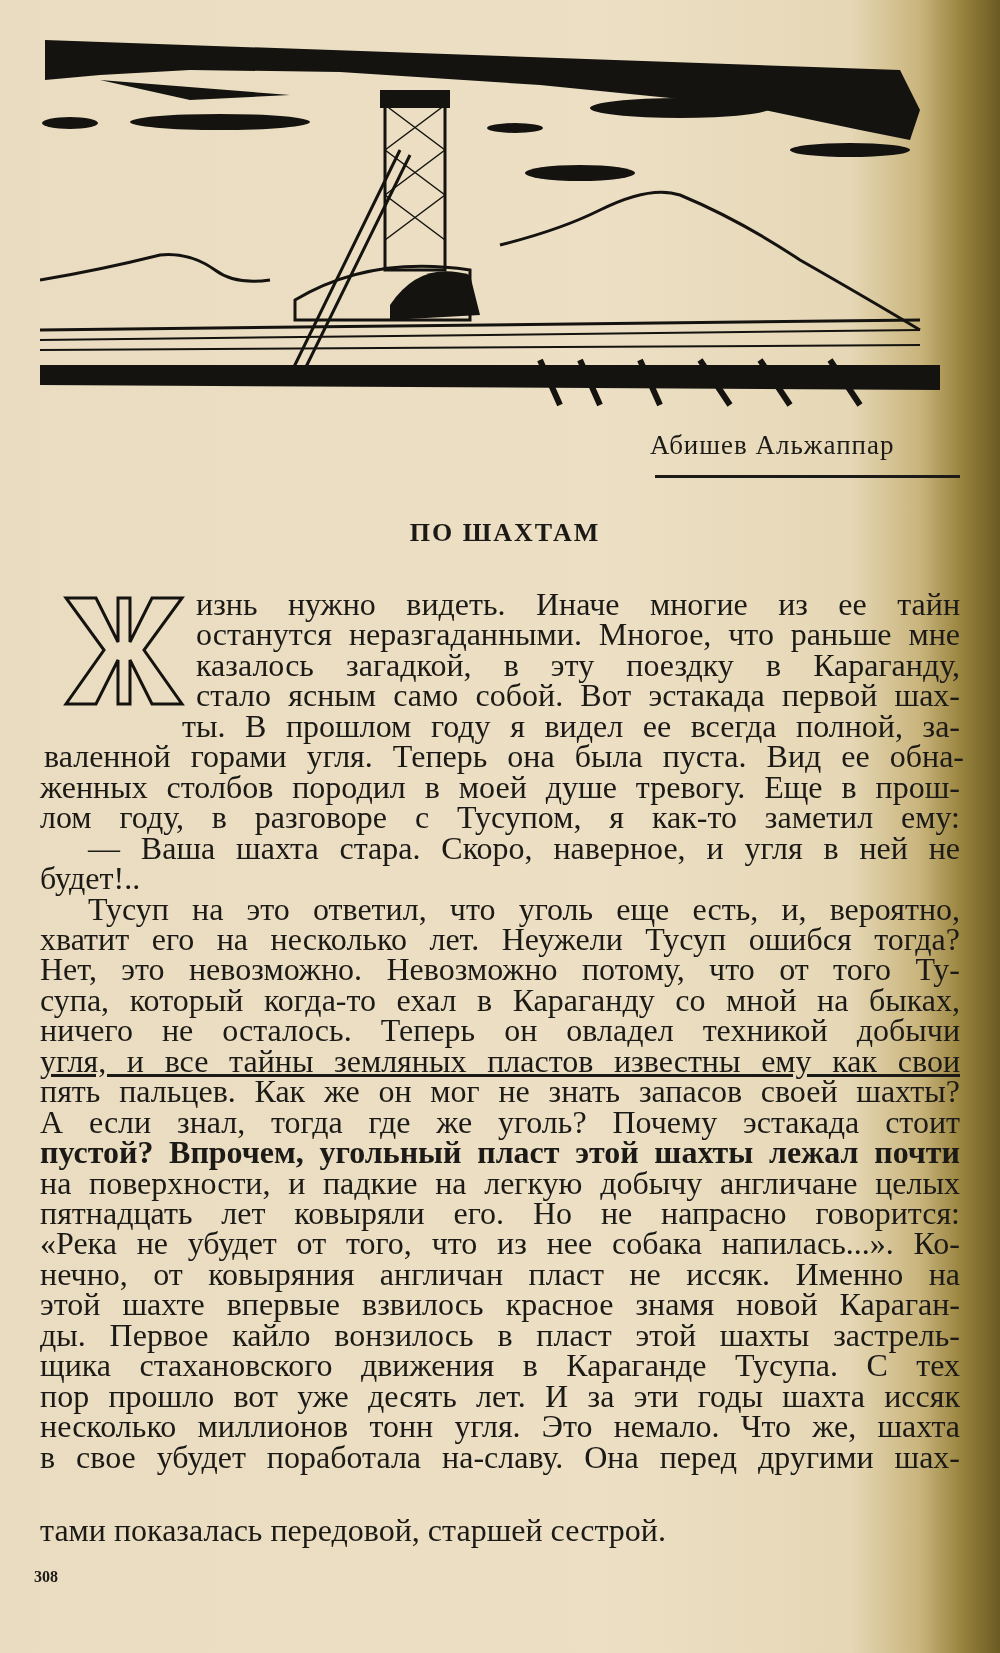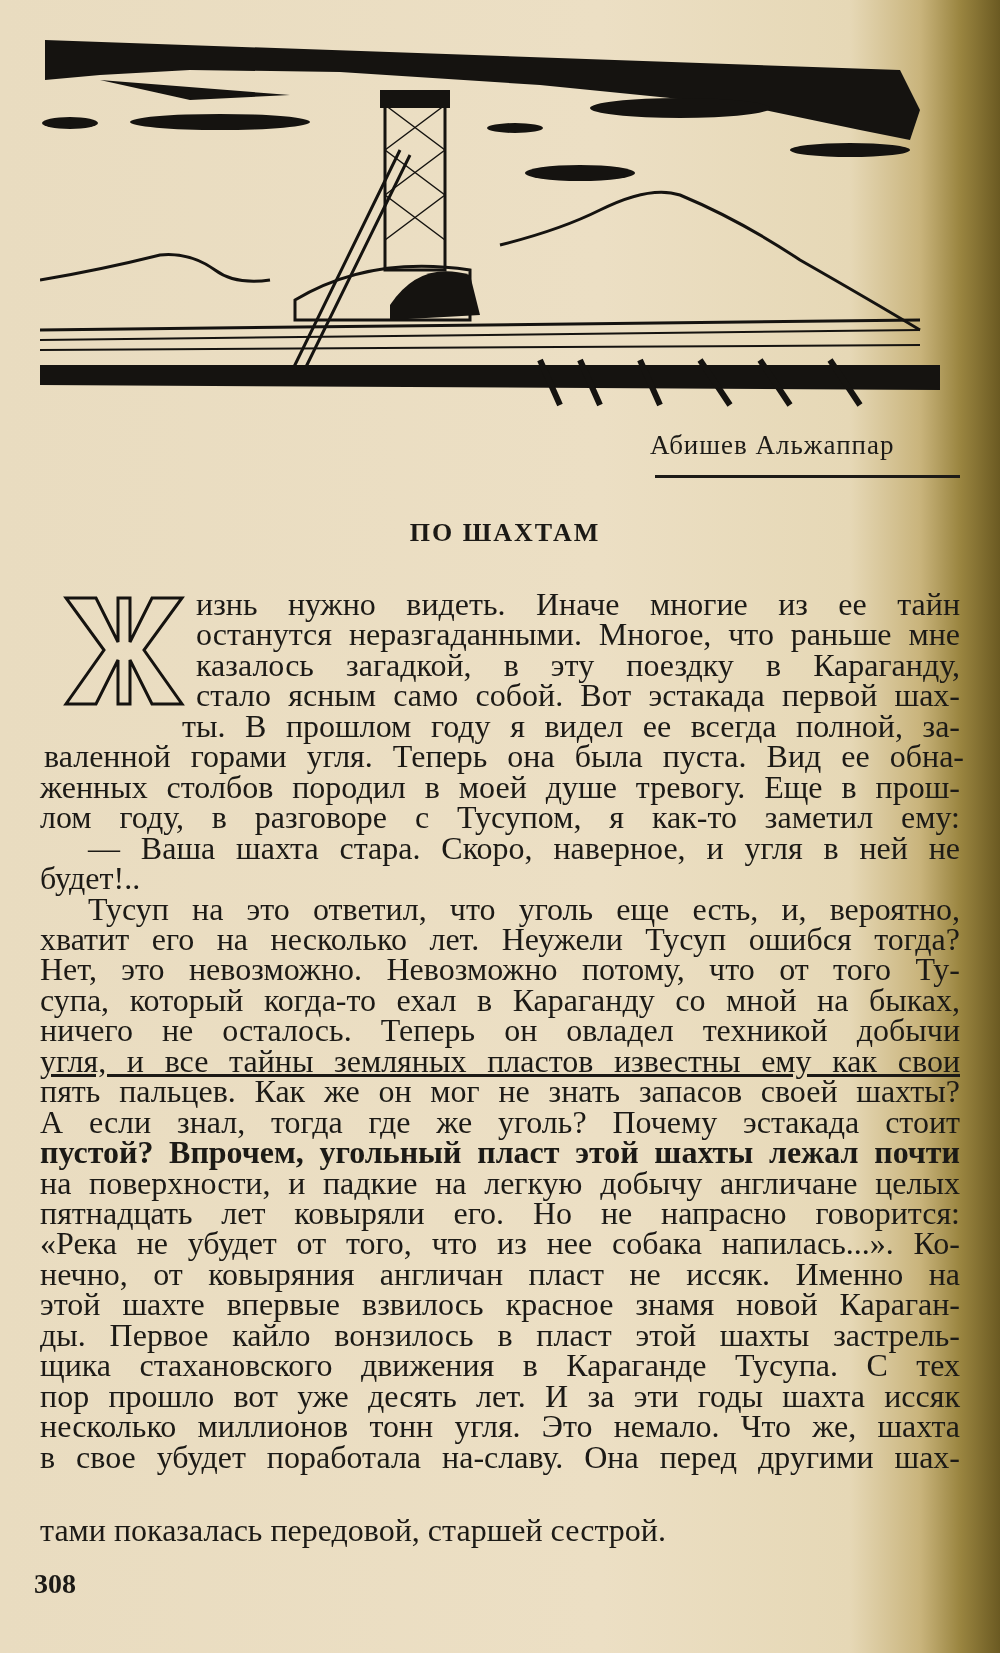--- a/index.html
+++ b/index.html
@@ -19,21 +19,21 @@
     position: absolute; left: 0; top: 518px; width: 1010px; text-align: center;
     font-weight: bold; font-size: 26px; letter-spacing: 2px;
   }
   .dropcap {
     position: absolute; left: 58px; top: 590px; width: 132px; height: 122px;
   }
   .line {
     position: absolute; font-size: 32px; white-space: nowrap; line-height: 1;
     text-align: justify; text-align-last: justify;
   }
-  .pagenum { position: absolute; left: 34px; top: 1568px; font-size: 28px; font-weight: bold; }
+  .pagenum { position: absolute; left: 34px; top: 1568px; font-size: 16px; font-weight: bold; }
 </style>
 </head>
 <body>
 
 <svg class="illustration" viewBox="0 0 940 390">
 
   <path d="M5 10 L860 40 L880 80 L870 110 L820 100 L700 75 L500 55 L300 42 L150 40 L60 45 L5 50 Z" fill="#151310"></path>
   <path d="M60 50 L250 65 L150 70 Z" fill="#151310"></path>
 
   <ellipse cx="30" cy="93" rx="28" ry="6" fill="#151310"></ellipse>

